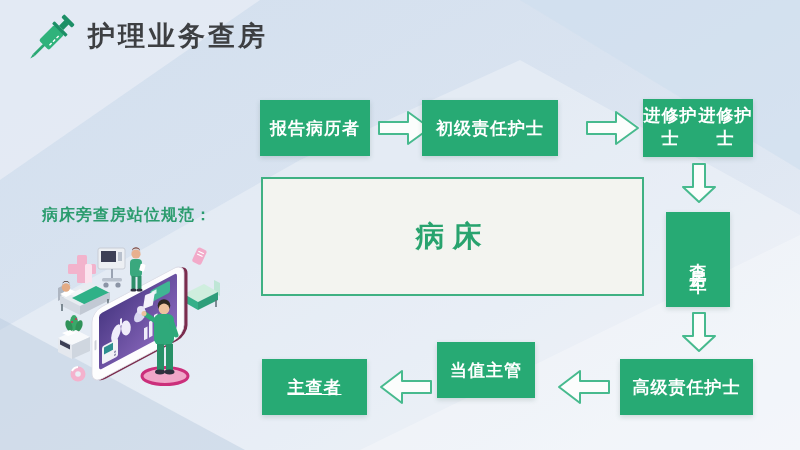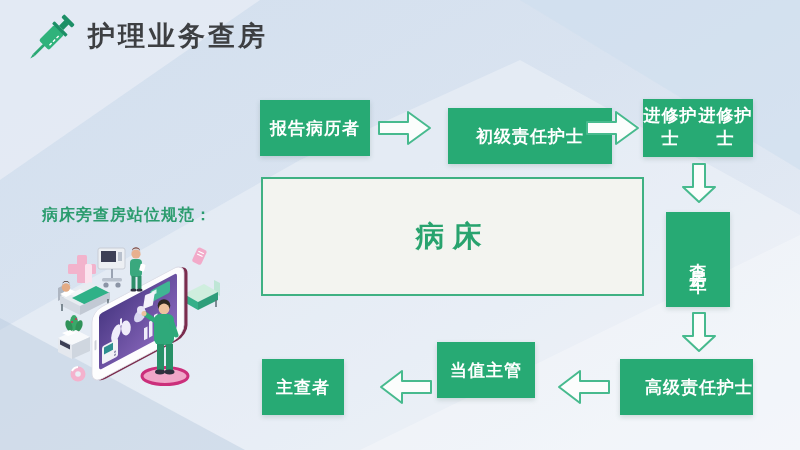--- a/index.html
+++ b/index.html
@@ -19,27 +19,27 @@
   .subtitle{position:absolute;left:42px;top:205px;font-size:16px;font-weight:bold;
     color:#2b9c6e;letter-spacing:1px;}
 
   .illustration{position:absolute;left:28px;top:238px;width:200px;height:192px;}
 
   
   .node{position:absolute;background:#27aa74;color:#ffffff;font-weight:bold;
     display:flex;align-items:center;justify-content:center;text-align:center;
     font-size:17px;letter-spacing:1px;box-shadow:0 2px 5px rgba(40,90,70,.18);}
   .n-reporter{left:260px;top:100px;width:110px;height:56px;}
-  .n-junior{left:448px;top:100px;width:164px;height:56px;margin-top:8px;}
+  .n-junior{left:422px;top:100px;width:136px;height:56px;}
   .n-trainee{left:643px;top:99px;width:110px;height:58px;line-height:1.35;}
   .n-cart{left:666px;top:212px;width:64px;height:95px;}
   .n-cart .vtext{writing-mode:vertical-rl;text-orientation:upright;letter-spacing:7px;font-size:17px;}
-  .n-senior{left:620px;top:359px;width:133px;height:56px;justify-content:flex-end;}
+  .n-senior{left:620px;top:359px;width:133px;height:56px;}
   .n-duty{left:437px;top:342px;width:98px;height:56px;}
-  .n-chief{left:262px;top:359px;width:82px;height:56px;}
+  .n-chief{left:262px;top:359px;width:105px;height:56px;text-decoration:underline;}
 
   .center-box{position:absolute;left:261px;top:177px;width:383px;height:119px;
     background:#f3f4f0;border:2px solid #3fb183;box-sizing:border-box;
     display:flex;align-items:center;justify-content:center;}
   .center-box span{font-size:29px;font-weight:bold;color:#28a36e;letter-spacing:8px;}
 
   .arrow{position:absolute;}
   .arrow polygon{fill:#fbfdfc;stroke:#47ba8e;stroke-width:2;stroke-linejoin:round;}
 </style>
 </head>

